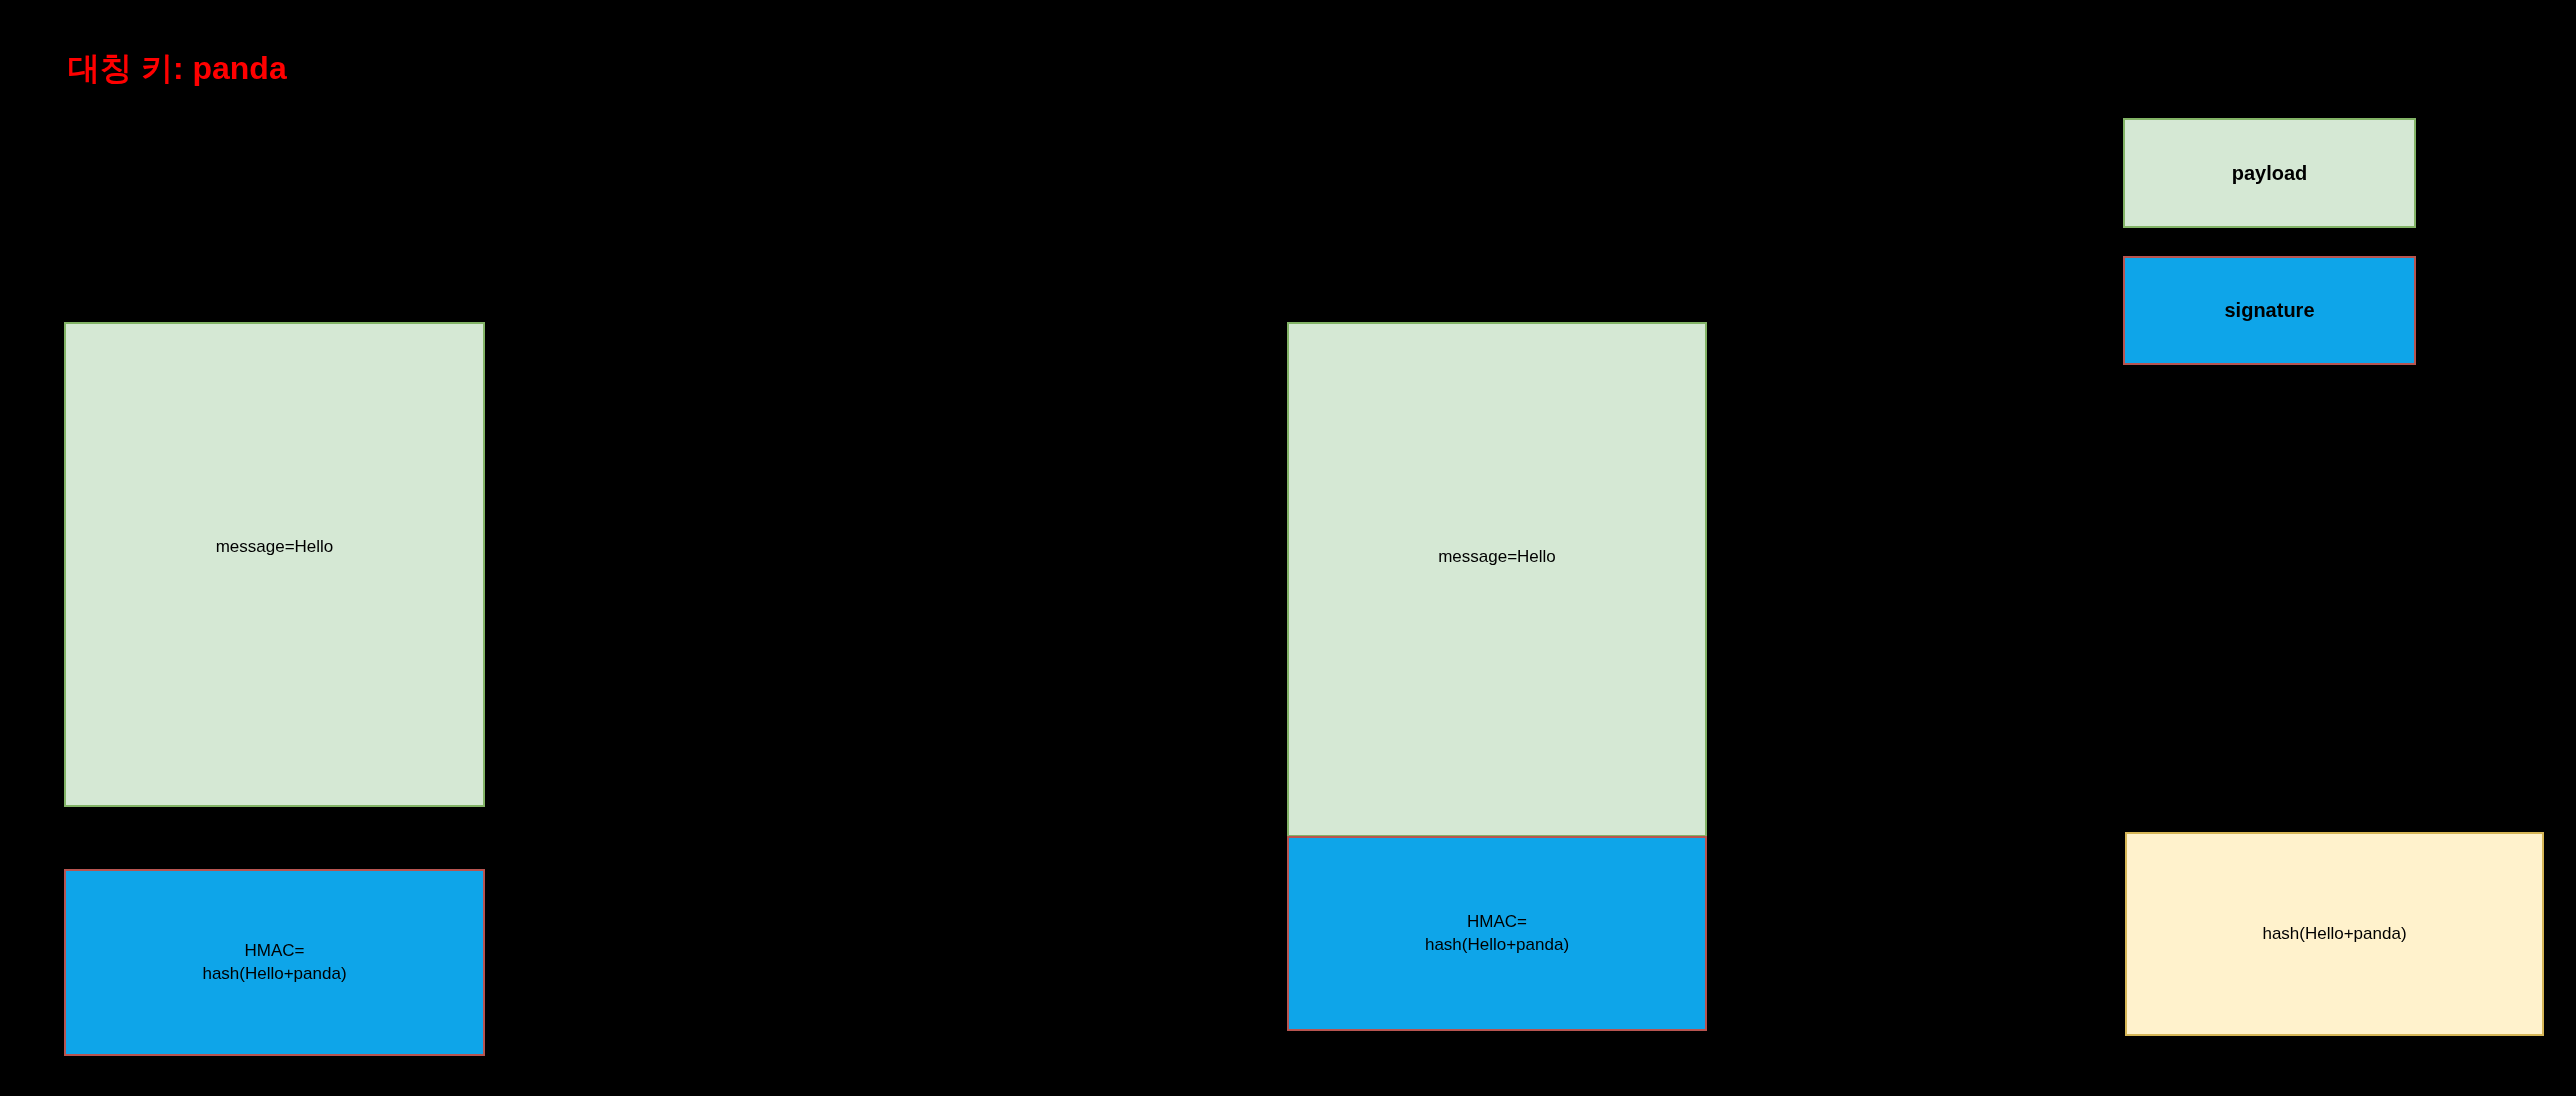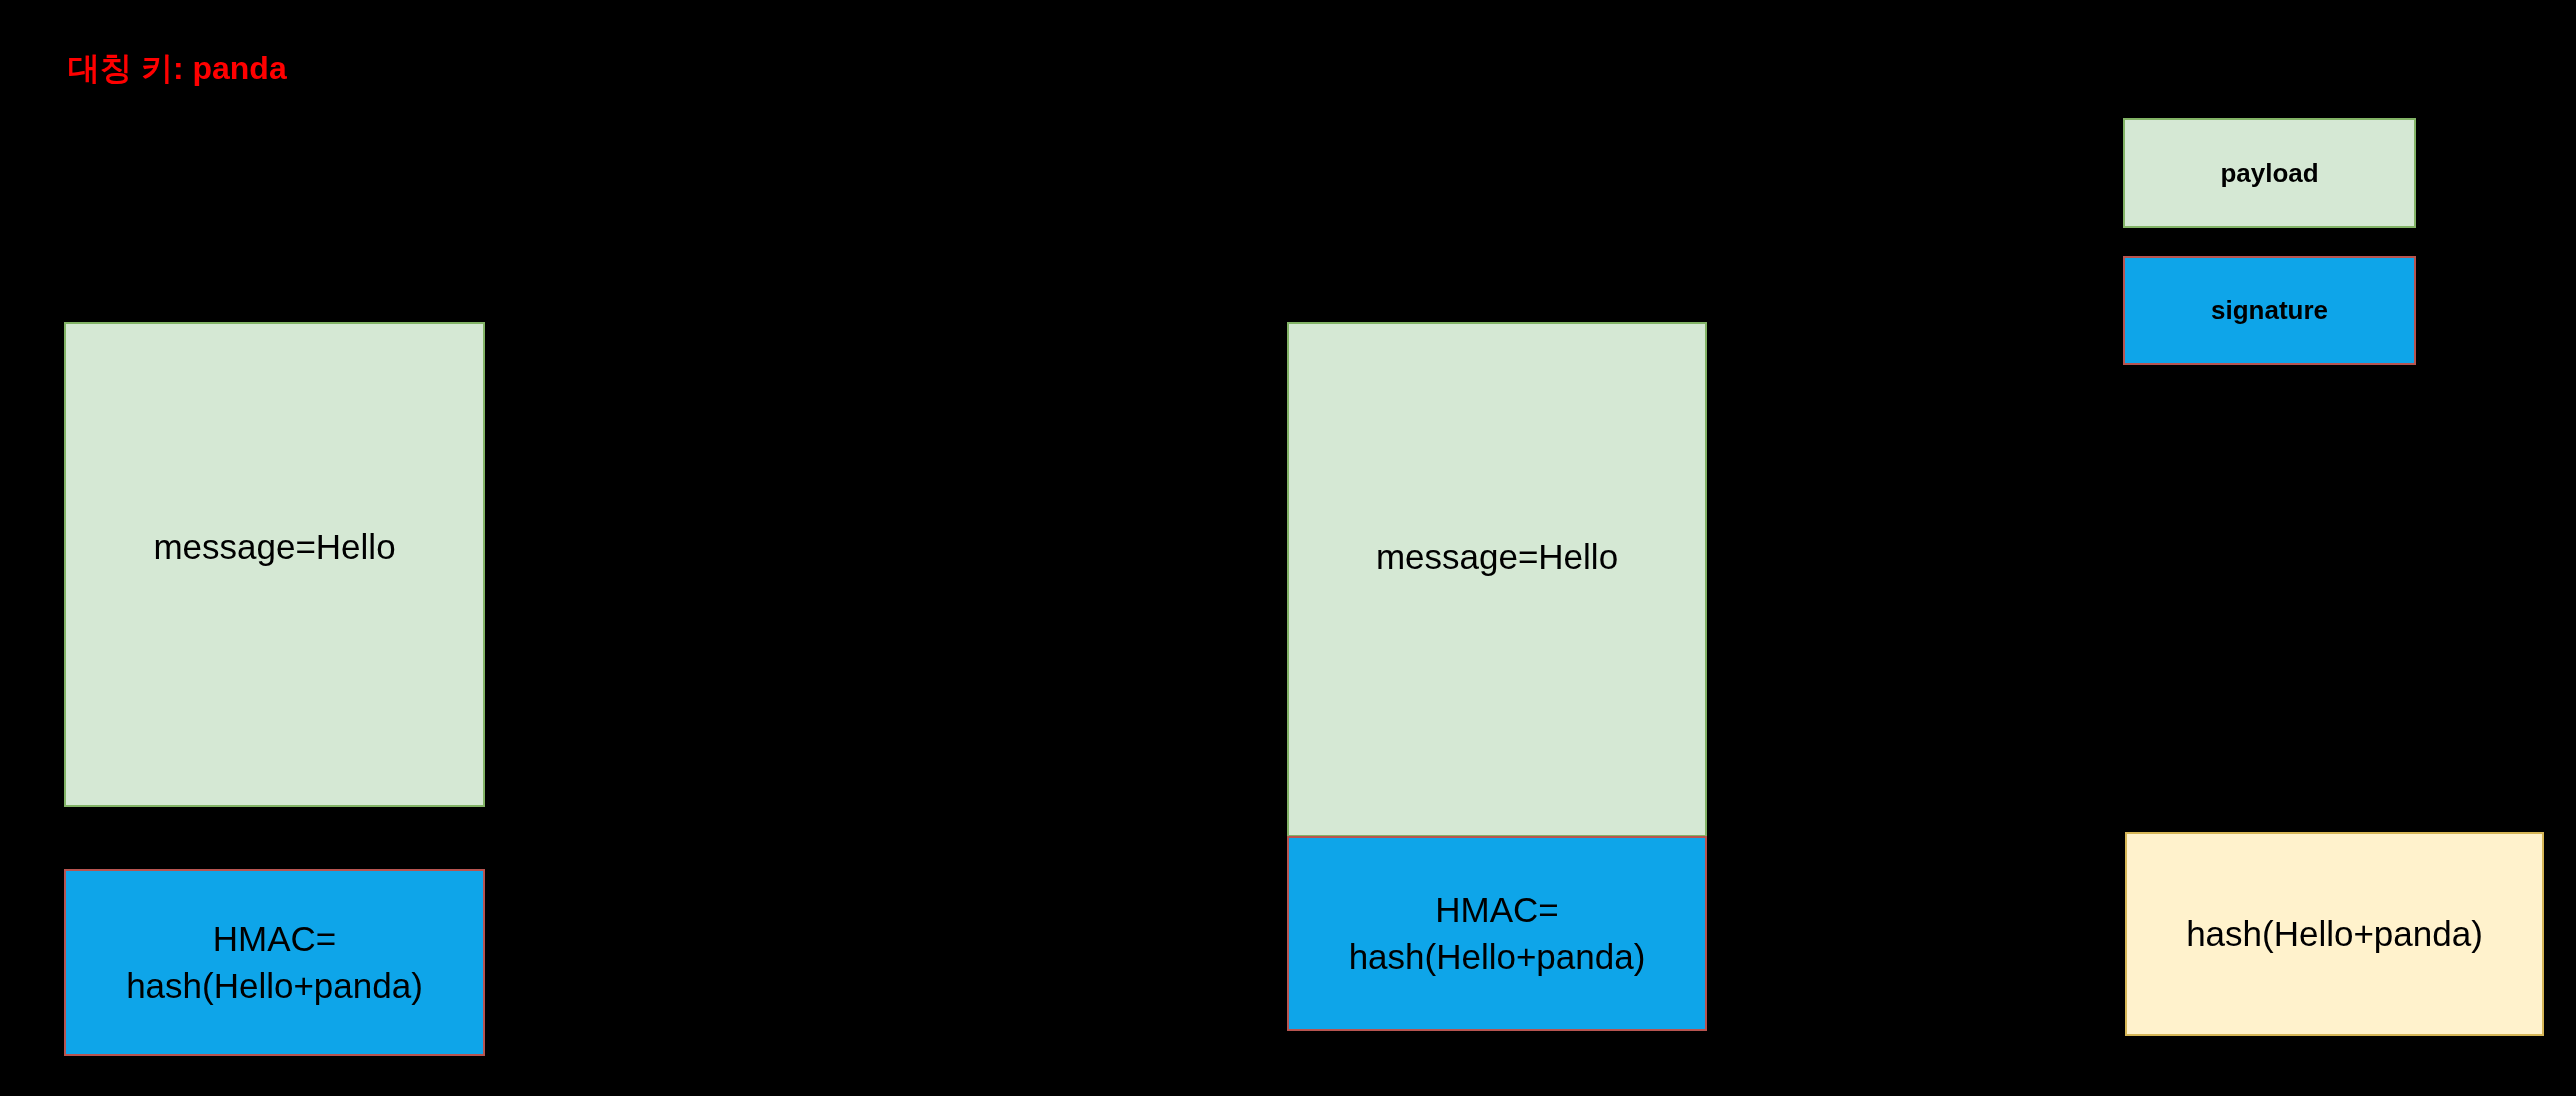--- a/index.html
+++ b/index.html
@@ -33,39 +33,39 @@
     line-height: 1.1;
   }
   .node {
     position: absolute;
     box-sizing: border-box;
     display: flex;
     align-items: center;
     justify-content: center;
     text-align: center;
     color: #000000;
-    font-size: 35px;
+    font-size: 17px;
     line-height: 1.32;
     white-space: pre-line;
   }
   .node.green {
     background: #d5e8d4;
     border: 2.4px solid #82b366;
   }
   .node.pink {
     background: #0ea5e9;
     border: 2.4px solid #b85450;
   }
   .node.yellow {
     background: #fff2cc;
     border: 2.4px solid #d6b656;
   }
   .node.bold {
     font-weight: bold;
-    font-size: 26px;
+    font-size: 20px;
   }
 
   
   #left-message {
     left: 64px; top: 322px;
     width: 421px; height: 485px;
     padding-bottom: 34px;
   }
   #left-hmac {
     left: 64px; top: 869px;

